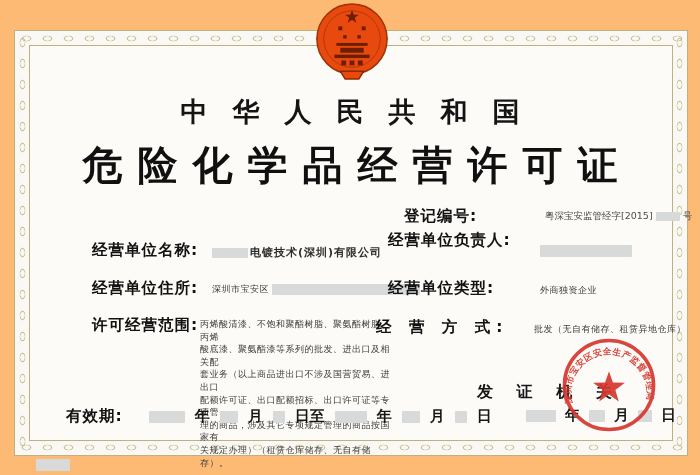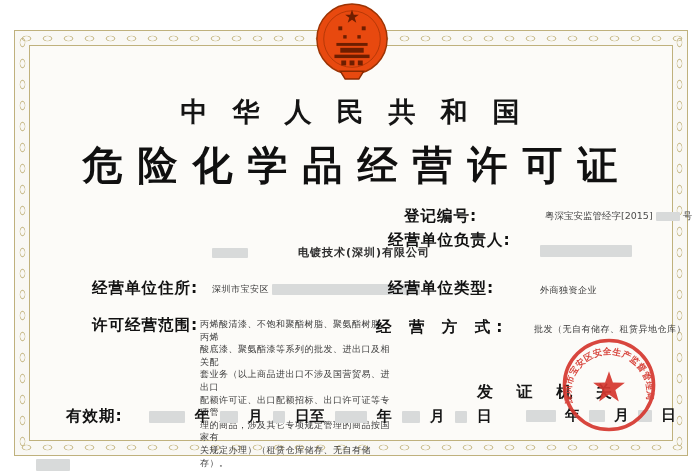--- a/index.html
+++ b/index.html
@@ -1,18 +1,18 @@
 <!DOCTYPE html>
 <html><head>
 <meta charset="utf-8">
 <style>
   html,body{margin:0;padding:0;background:#e9e8e5;}
   .canvas{
     position:relative; width:700px; height:475px; overflow:hidden;
-    background:#ffffff;
+    background:#fdba74;
     font-family:"DejaVu Sans","Liberation Sans",sans-serif;
     color:#161616;
   }
   
   .frame{position:absolute;left:14px;top:30px;width:672px;height:424px;border:1px solid #bfb17d;background:#f9f8f4;z-index:1;}
   .frame-inner{position:absolute;left:14px;top:14px;right:14px;bottom:14px;border:1px solid #bfb17d;background:#fcfbf8;}
   .band{position:absolute;}
   .band.h{height:13px;left:1px;right:1px;
     background-image:radial-gradient(ellipse 7.5px 4.5px at 50% 50%, rgba(0,0,0,0) 42%, #c6b885 55%, rgba(0,0,0,0) 70%);
     background-size:21px 13px;}
@@ -86,21 +86,22 @@
   <div class="layer country-title">中华人民共和国</div>
   <div class="layer main-title">危险化学品经营许可证</div>
 
   <div class="layer lbl reg-label">登记编号:</div>
   <div class="layer reg-value">
     <span>粤深宝安监管经字[2015]</span>
     <span class="redact" style="width:24px;height:9px;"></span>
     <span>号</span>
   </div>
 
-  <div class="layer row-flex" style="left:212px;top:245px;gap:48px;">
+  <div class="layer lbl" style="left:92px;top:240px;">经营单位名称:</div>
+  <div class="layer row-flex" style="left:212px;top:245px;">
     <span class="redact" style="width:36px;height:10px;margin-right:2px;"></span>
     <span class="val-md">电镀技术(深圳)有限公司</span>
   </div>
   <div class="layer lbl" style="left:388px;top:230px;">经营单位负责人:</div>
   <span class="layer redact" style="left:540px;top:245px;width:92px;height:12px;"></span>
 
   <div class="layer lbl" style="left:92px;top:278px;">经营单位住所:</div>
   <div class="layer row-flex" style="left:212px;top:283px;">
     <span class="val-sm">深圳市宝安区</span>
     <span class="redact" style="width:148px;height:11px;margin-left:3px;"></span>

